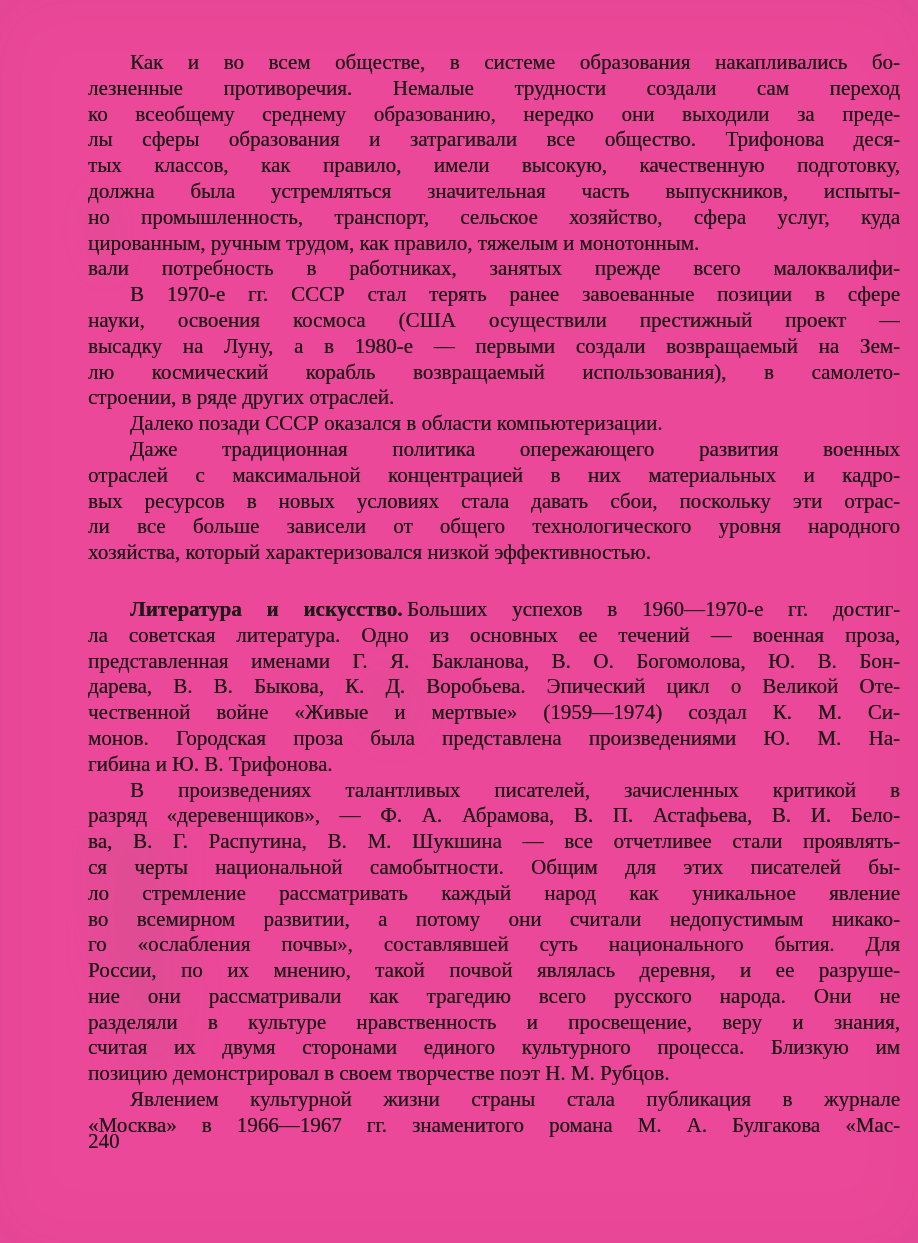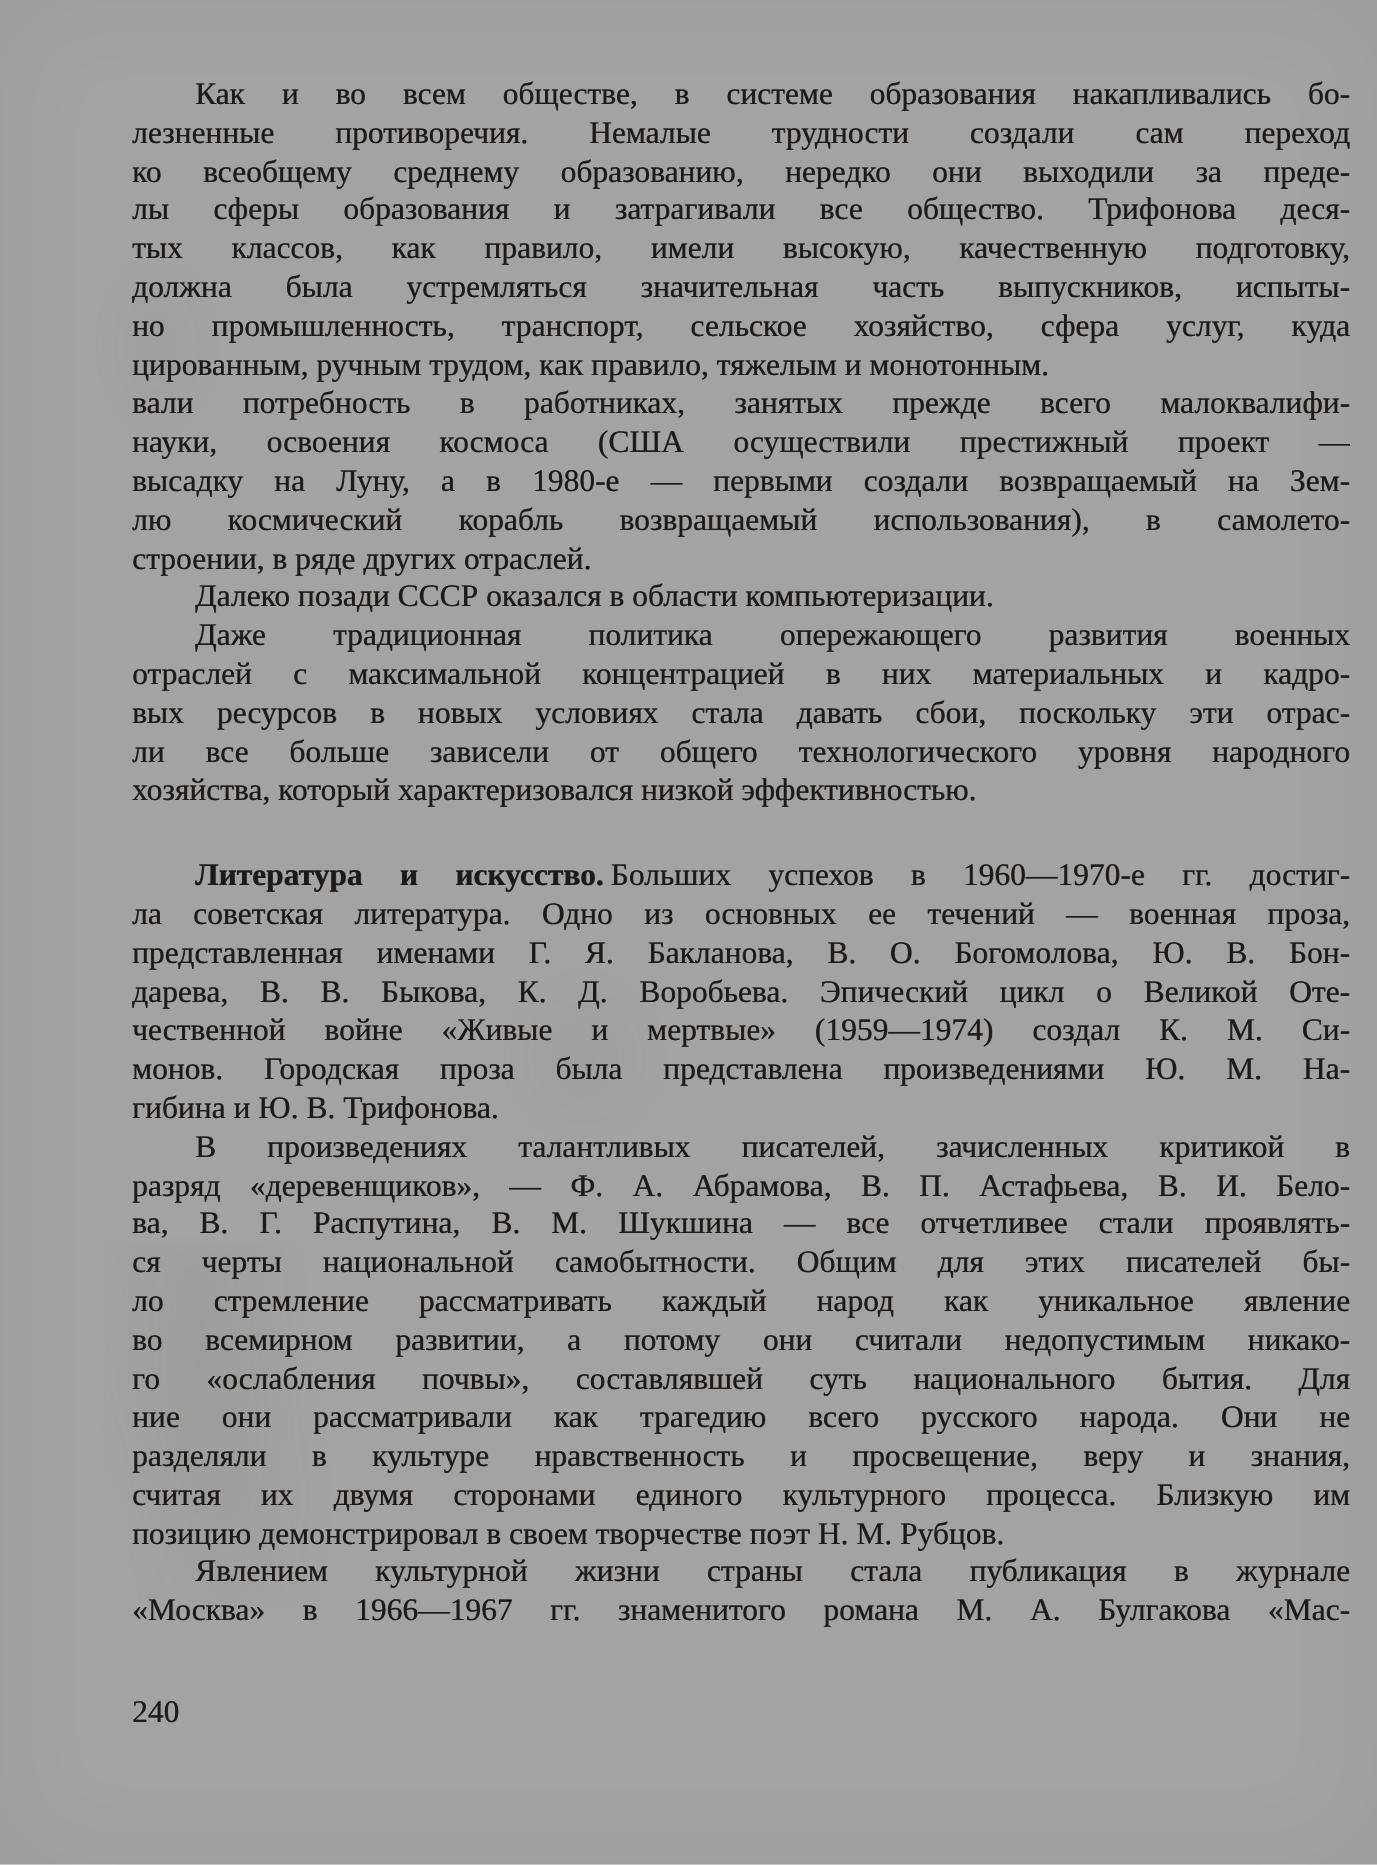--- a/index.html
+++ b/index.html
@@ -4,21 +4,21 @@
 <style>
   html, body {
     margin: 0;
     padding: 0;
     background: #e9e8e6;
   }
   .page {
     position: relative;
     width: 918px;
     height: 1243px;
-    background: #a3a3a3;
+    background: #ec4899;
     overflow: hidden;
     font-family: "Liberation Serif", "DejaVu Serif", serif;
     color: #1d1a17;
     box-shadow: inset 0 0 70px rgba(60,55,50,0.06);
   }
   
   .artifact {
     position: absolute;
     pointer-events: none;
   }
@@ -89,20 +89,21 @@
         <div class="line">лезненные противоречия. Немалые трудности создали сам переход</div>
         <div class="line">ко всеобщему среднему образованию, нередко они выходили за преде-</div>
         <div class="line">лы сферы образования и затрагивали все общество. Трифонова деся-</div>
         <div class="line">тых классов, как правило, имели высокую, качественную подготовку,</div>
         <div class="line">должна была устремляться значительная часть выпускников, испыты-</div>
         <div class="line">но промышленность, транспорт, сельское хозяйство, сфера услуг, куда</div>
         <div class="line last">цированным, ручным трудом, как правило, тяжелым и монотонным.</div>
         <div class="line">вали потребность в работниках, занятых прежде всего малоквалифи-</div>
       </div>
       <div class="paragraph">
+        <div class="line indent">В 1970-е гг. СССР стал терять ранее завоеванные позиции в сфере</div>
         <div class="line">науки, освоения космоса (США осуществили престижный проект —</div>
         <div class="line">высадку на Луну, а в 1980-е — первыми создали возвращаемый на Зем-</div>
         <div class="line">лю космический корабль возвращаемый использования), в самолето-</div>
         <div class="line last">строении, в ряде других отраслей.</div>
       </div>
       <div class="paragraph">
         <div class="line indent last">Далеко позади СССР оказался в области компьютеризации.</div>
       </div>
       <div class="paragraph">
         <div class="line indent">Даже традиционная политика опережающего развития военных</div>
@@ -121,20 +122,21 @@
         <div class="line last">гибина и Ю. В. Трифонова.</div>
       </div>
       <div class="paragraph">
         <div class="line indent">В произведениях талантливых писателей, зачисленных критикой в</div>
         <div class="line">разряд «деревенщиков», — Ф. А. Абрамова, В. П. Астафьева, В. И. Бело-</div>
         <div class="line">ва, В. Г. Распутина, В. М. Шукшина — все отчетливее стали проявлять-</div>
         <div class="line">ся черты национальной самобытности. Общим для этих писателей бы-</div>
         <div class="line">ло стремление рассматривать каждый народ как уникальное явление</div>
         <div class="line">во всемирном развитии, а потому они считали недопустимым никако-</div>
         <div class="line">го «ослабления почвы», составлявшей суть национального бытия. Для</div>
+        <div class="line">России, по их мнению, такой почвой являлась деревня, и ее разруше-</div>
         <div class="line">ние они рассматривали как трагедию всего русского народа. Они не</div>
         <div class="line">разделяли в культуре нравственность и просвещение, веру и знания,</div>
         <div class="line">считая их двумя сторонами единого культурного процесса. Близкую им</div>
         <div class="line last">позицию демонстрировал в своем творчестве поэт Н. М. Рубцов.</div>
       </div>
       <div class="paragraph">
         <div class="line indent">Явлением культурной жизни страны стала публикация в журнале</div>
         <div class="line">«Москва» в 1966—1967 гг. знаменитого романа М. А. Булгакова «Мас-</div>
       </div>
     </div>

